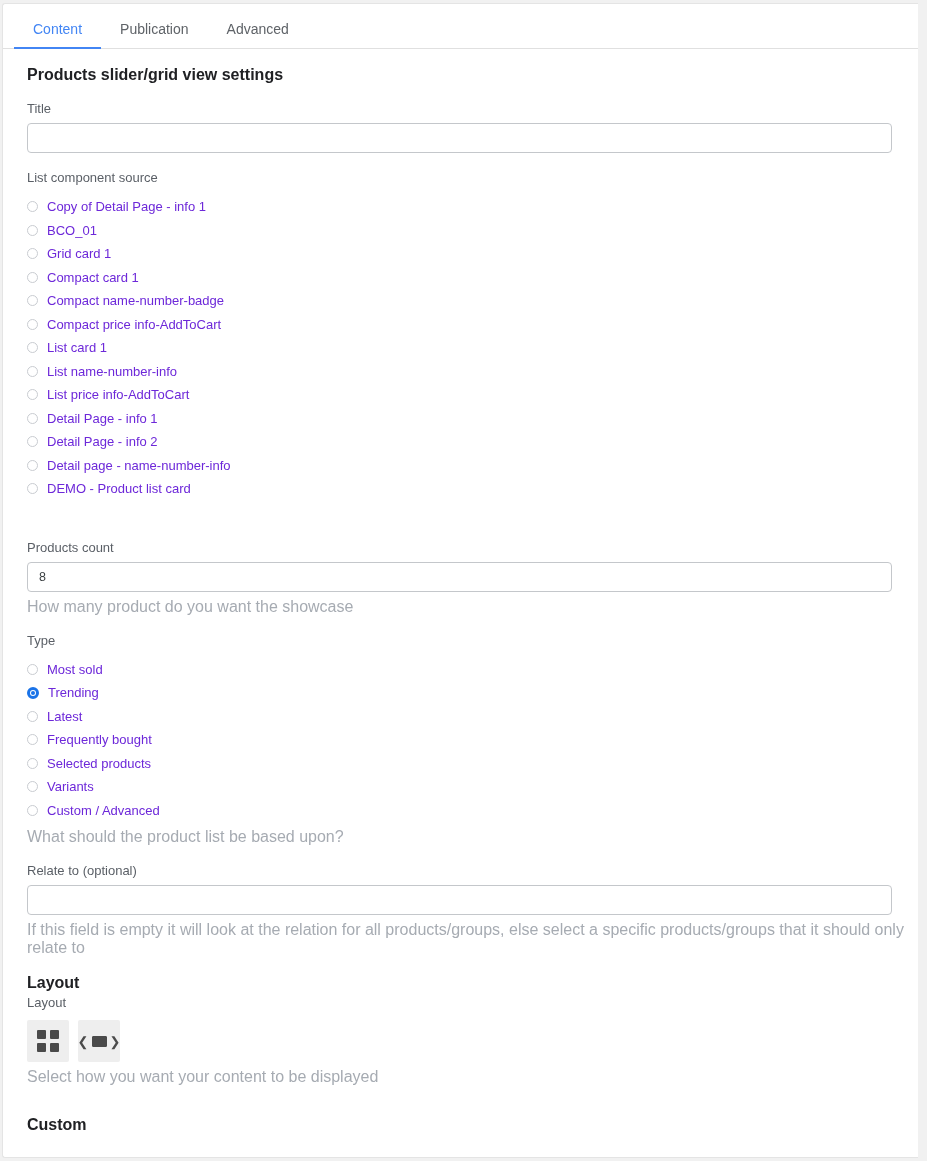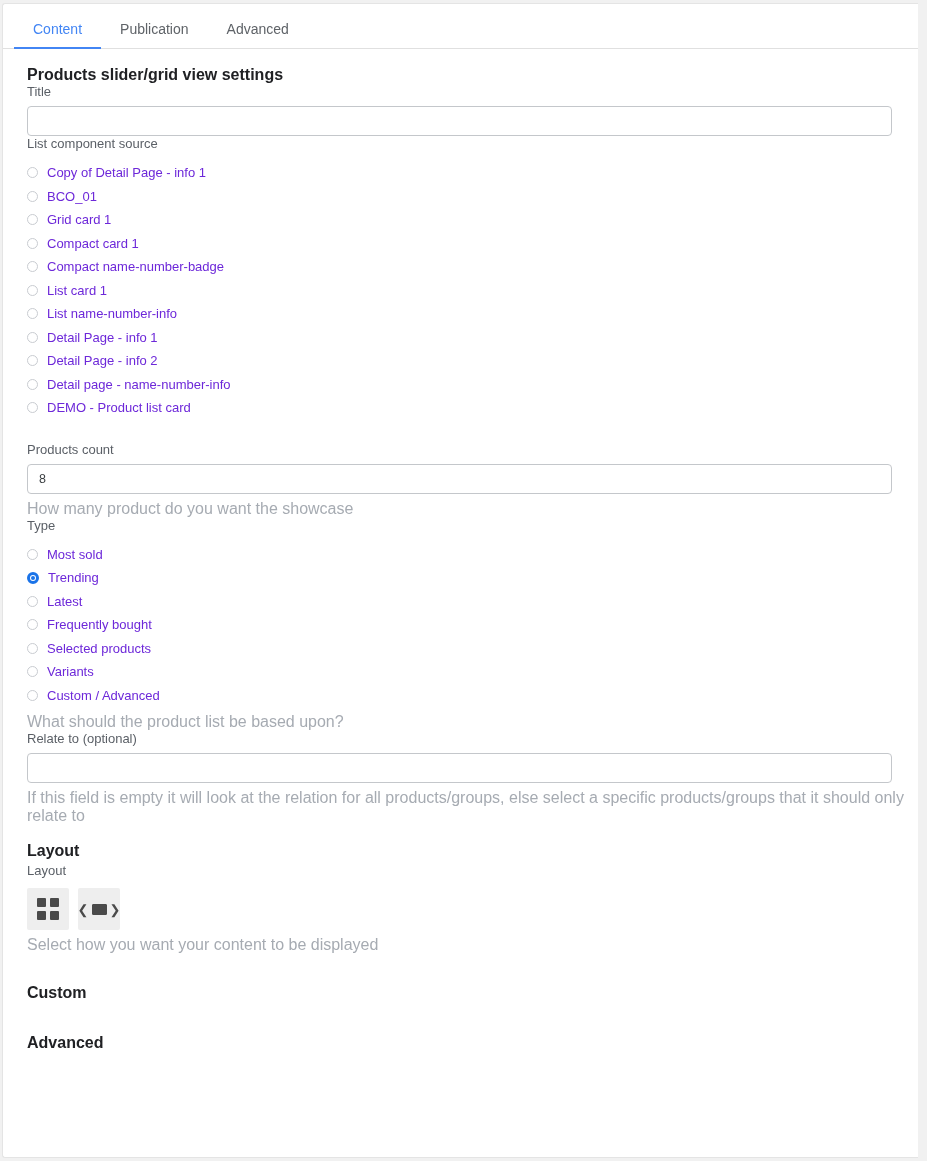--- a/index.html
+++ b/index.html
@@ -53,21 +53,21 @@
 
   .section-head {
     font-size: 16px;
     font-weight: bold;
     color: #202124;
     margin-top: 17px;
   }
   .field-label {
     font-size: 13px;
     color: #5a5f66;
-    margin-top: 0;
+    margin-top: 17px;
     margin-bottom: 7px;
   }
   .helper {
     font-size: 16px;
     color: #a6abb2;
     margin-top: 6px;
   }
 
   .text-input {
     display: block;
@@ -195,25 +195,33 @@
       <div class="radio-row">
         <span class="radio-mark"></span>
         <span class="radio-label">Compact card 1</span>
       </div>
       <div class="radio-row">
         <span class="radio-mark"></span>
         <span class="radio-label">Compact name-number-badge</span>
       </div>
       <div class="radio-row">
         <span class="radio-mark"></span>
+        <span class="radio-label">Compact price info-AddToCart</span>
+      </div>
+      <div class="radio-row">
+        <span class="radio-mark"></span>
         <span class="radio-label">List card 1</span>
       </div>
       <div class="radio-row">
         <span class="radio-mark"></span>
         <span class="radio-label">List name-number-info</span>
+      </div>
+      <div class="radio-row">
+        <span class="radio-mark"></span>
+        <span class="radio-label">List price info-AddToCart</span>
       </div>
       <div class="radio-row">
         <span class="radio-mark"></span>
         <span class="radio-label">Detail Page - info 1</span>
       </div>
       <div class="radio-row">
         <span class="radio-mark"></span>
         <span class="radio-label">Detail Page - info 2</span>
       </div>
       <div class="radio-row">

